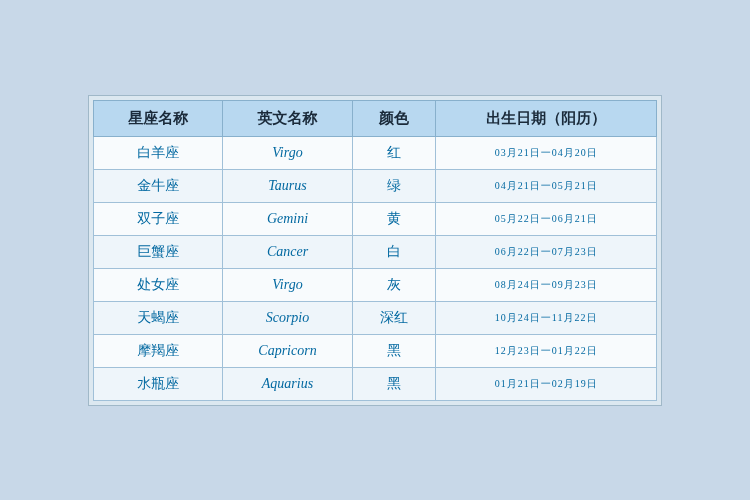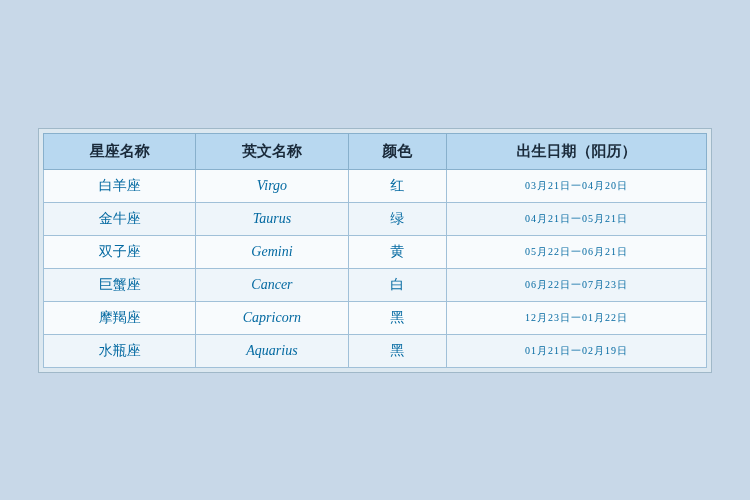--- a/index.html
+++ b/index.html
@@ -19,21 +19,21 @@
     }
 
     .table-container {
       background-color: #dce8f0;
       border: 1px solid #a0b8c8;
       padding: 4px;
     }
 
     table {
       border-collapse: collapse;
-      width: 664px;
+      width: 564px;
       background-color: #f0f7fc;
       padding-left: 9px;
     }
 
     thead tr th {
       background-color: #b8d8f0;
       border: 1px solid #88b0cc;
       padding: 8px 12px;
       text-align: center;
       font-size: 15px;
@@ -100,20 +100,32 @@
           <td>黄</td>
           <td>05月22日一06月21日</td>
         </tr>
         <tr>
           <td>巨蟹座</td>
           <td>Cancer</td>
           <td>白</td>
           <td>06月22日一07月23日</td>
         </tr>
         <tr>
+          <td>处女座</td>
+          <td>Virgo</td>
+          <td>灰</td>
+          <td>08月24日一09月23日</td>
+        </tr>
+        <tr>
+          <td>天蝎座</td>
+          <td>Scorpio</td>
+          <td>深红</td>
+          <td>10月24日一11月22日</td>
+        </tr>
+        <tr>
           <td>摩羯座</td>
           <td>Capricorn</td>
           <td>黑</td>
           <td>12月23日一01月22日</td>
         </tr>
         <tr>
           <td>水瓶座</td>
           <td>Aquarius</td>
           <td>黑</td>
           <td>01月21日一02月19日</td>

